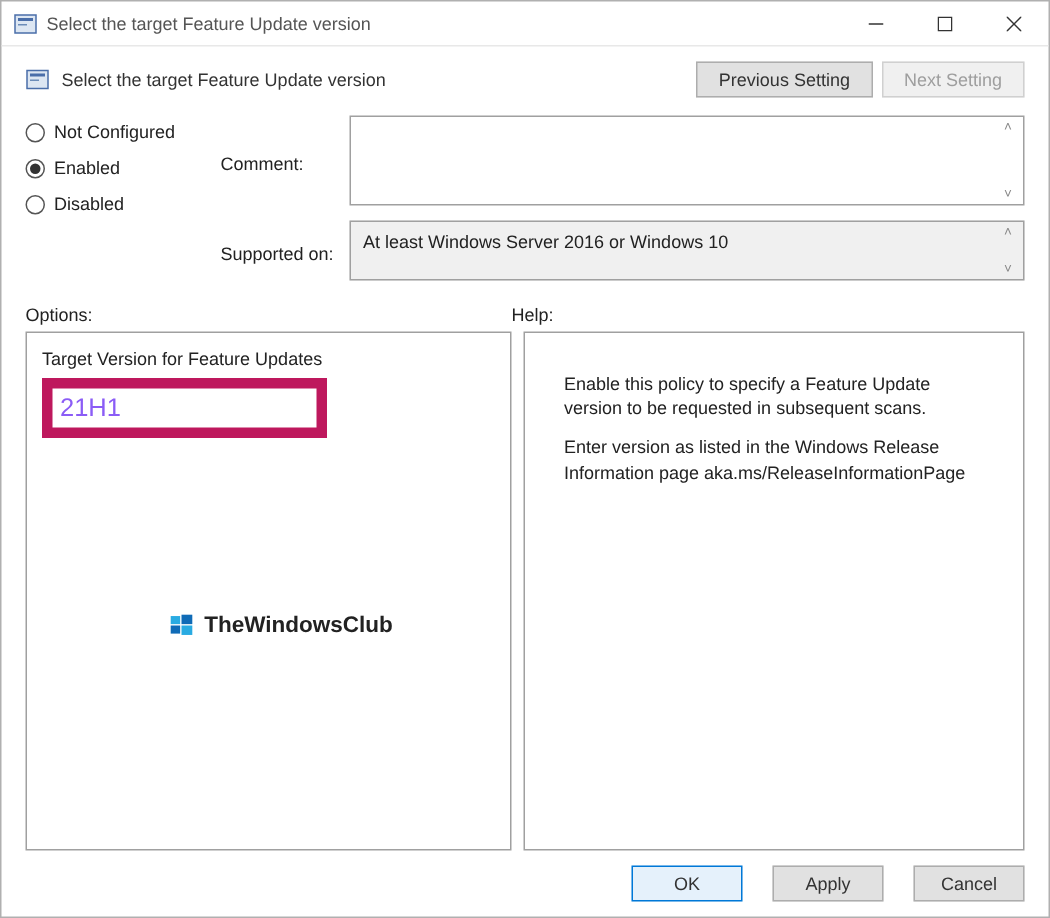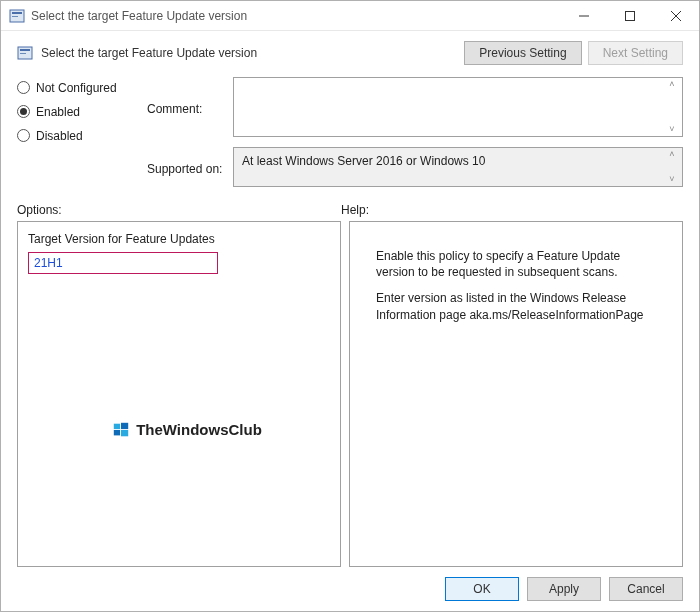--- a/index.html
+++ b/index.html
@@ -13,48 +13,48 @@
   
   .header-row { display: flex; align-items: center; padding: 10px 16px 8px 16px; }
   .header-row .hdr-icon { width: 16px; height: 16px; margin-right: 8px; }
   .header-row .hdr-title { font-size: 12px; color: #333; }
   .header-row .spacer { flex: 1; }
   .nav-btn { font-size: 12px; padding: 4px 14px; margin-left: 6px; border: 1px solid #adadad; background: #e1e1e1; color: #333; }
   .nav-btn.disabled { background: #f0f0f0; color: #9e9e9e; border-color: #d0d0d0; }
   
   .config-row { display: flex; padding: 4px 16px 0 16px; }
   .radios { width: 120px; font-size: 12px; color: #222; padding-top: 4px; }
-  .radio-line { display: flex; margin-bottom: 10px; }
+  .radio-line { display: flex; align-items: center; margin-bottom: 10px; }
   .radio-dot { width: 13px; height: 13px; border: 1px solid #555; border-radius: 50%; margin-right: 6px; display:flex; align-items:center; justify-content:center; background:#fff; }
   .radio-dot.checked::after { content:""; width:7px; height:7px; background:#333; border-radius:50%; }
   
   .fields-col { flex: 1; padding-left: 10px; }
   .field-row { display: flex; align-items: center; margin-bottom: 10px; }
   .field-label { width: 86px; font-size: 12px; color: #222; padding-top: 4px; }
   .comment-box { flex:1; height: 60px; border: 1px solid #a0a0a0; background: #fff; position: relative; font-size:12px; padding:4px; color:#222; }
   .supported-box { flex:1; height: 40px; border: 1px solid #a0a0a0; background: #f0f0f0; position: relative; font-size:12px; padding:6px 8px; color:#222; }
   .scroll-hint { position: absolute; right: 2px; width: 16px; display:flex; flex-direction:column; justify-content:space-between; top:2px; bottom:2px; color:#888; font-size:9px; align-items:center; }
   .scroll-hint span { line-height: 1; }
   
   .panels-labels { display: flex; padding: 6px 16px 4px 16px; font-size: 12px; color:#222; }
   .panels-labels .left { width: 324px; }
   
   .panels { display: flex; padding: 0 16px; flex:1; min-height:0; gap: 8px; }
   .panel { border: 1px solid #a0a0a0; background: #fff; font-size: 12px; color:#222; overflow:hidden; }
   .options-panel { width: 324px; padding: 10px; position: relative; }
   .help-panel { flex:1; padding: 26px; }
   .opt-label { margin-bottom: 6px; }
-  .opt-input { width: 190px; border: 1px solid #be185d; padding: 3px 5px; font-size: 12px; color:#1d4ed8; }
+  .opt-input { width: 190px; border: 7px solid #be185d; padding: 3px 5px; font-size: 17px; color:#8b5cf6; }
   
-  .watermark { position:absolute; left:16px; right:0; top:54%; display:flex; align-items:center; justify-content:center; gap:6px; font-size:15px; font-weight:600; color:#222; pointer-events:none;margin-top:13px; }
+  .watermark { position:absolute; left:16px; right:0; top:54%; display:flex; align-items:center; justify-content:center; gap:6px; font-size:15px; font-weight:600; color:#222; pointer-events:none; }
   .wm-icon { width:18px; height:18px; }
   
   .help-text p { margin: 0 0 10px 0; line-height: 1.35; }
   
-  .footer { display:flex; justify-content:flex-end; padding: 10px 16px; gap:8px; border-top: 0; }
+  .footer { display:flex; justify-content:flex-end; padding: 10px 16px; gap:20px; border-top: 0; }
   .footer .btn { font-size:12px; width:74px; padding:4px 0; border:1px solid #adadad; background:#e1e1e1; text-align:center; color:#333; }
   .footer .btn.primary { border-color:#0078d7; background:#e5f1fb; }
 </style>
 </head>
 <body>
 
 <div class="window">
 
   <div class="titlebar">
     <span class="titlebar-icon">

